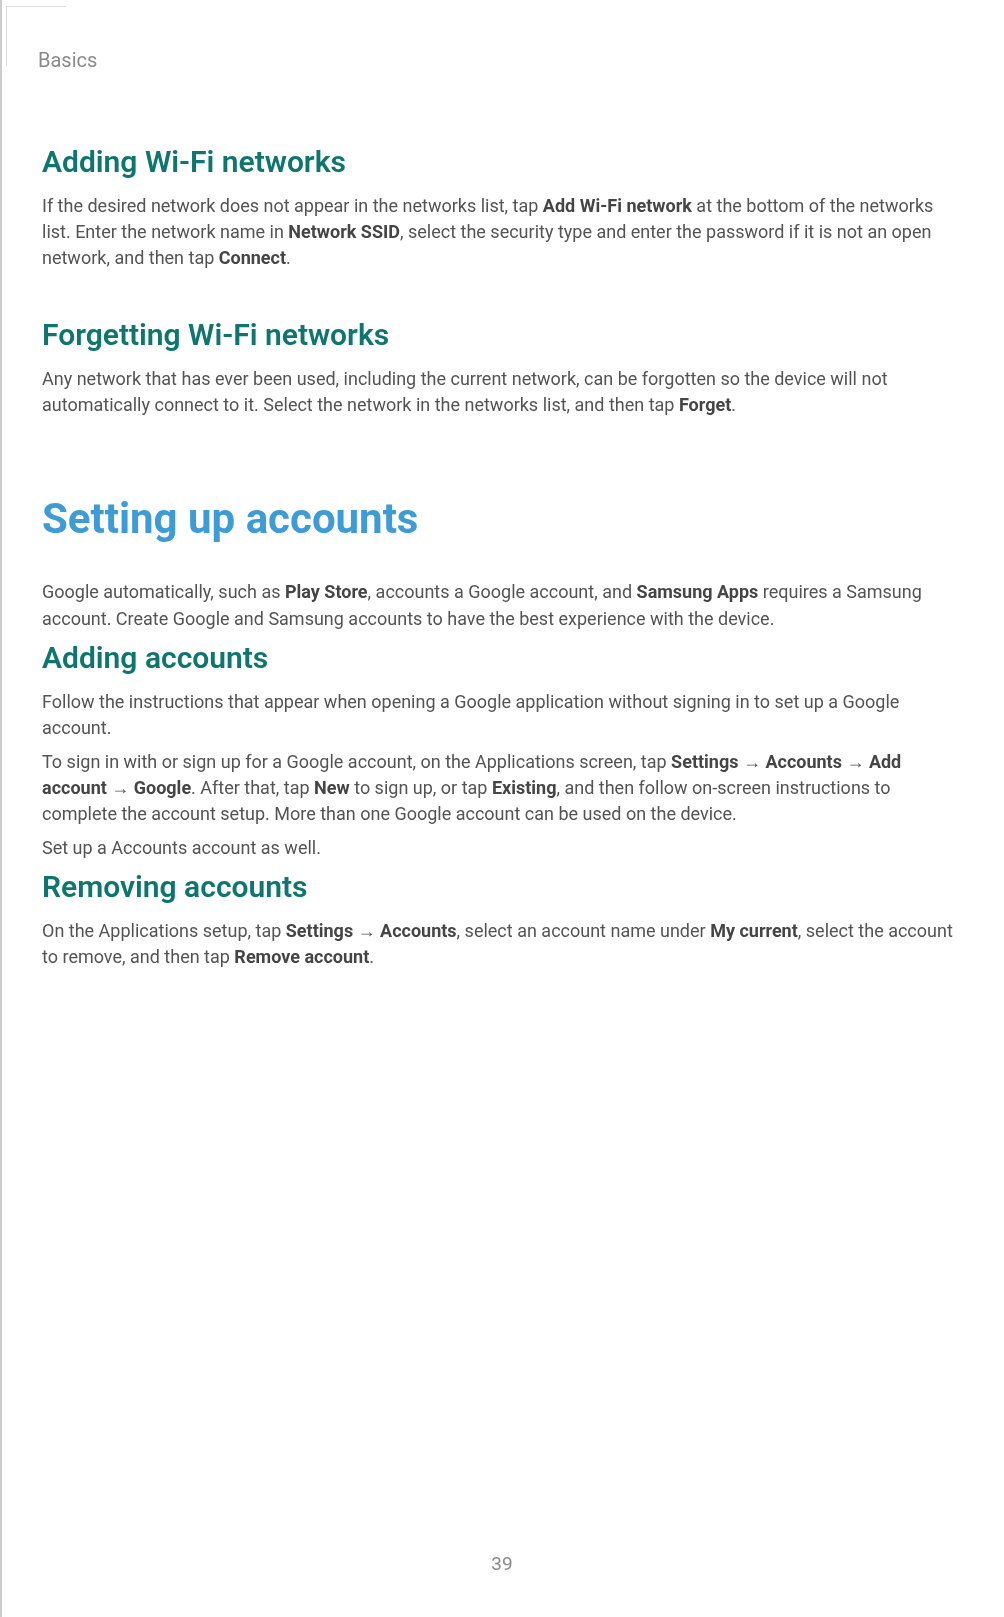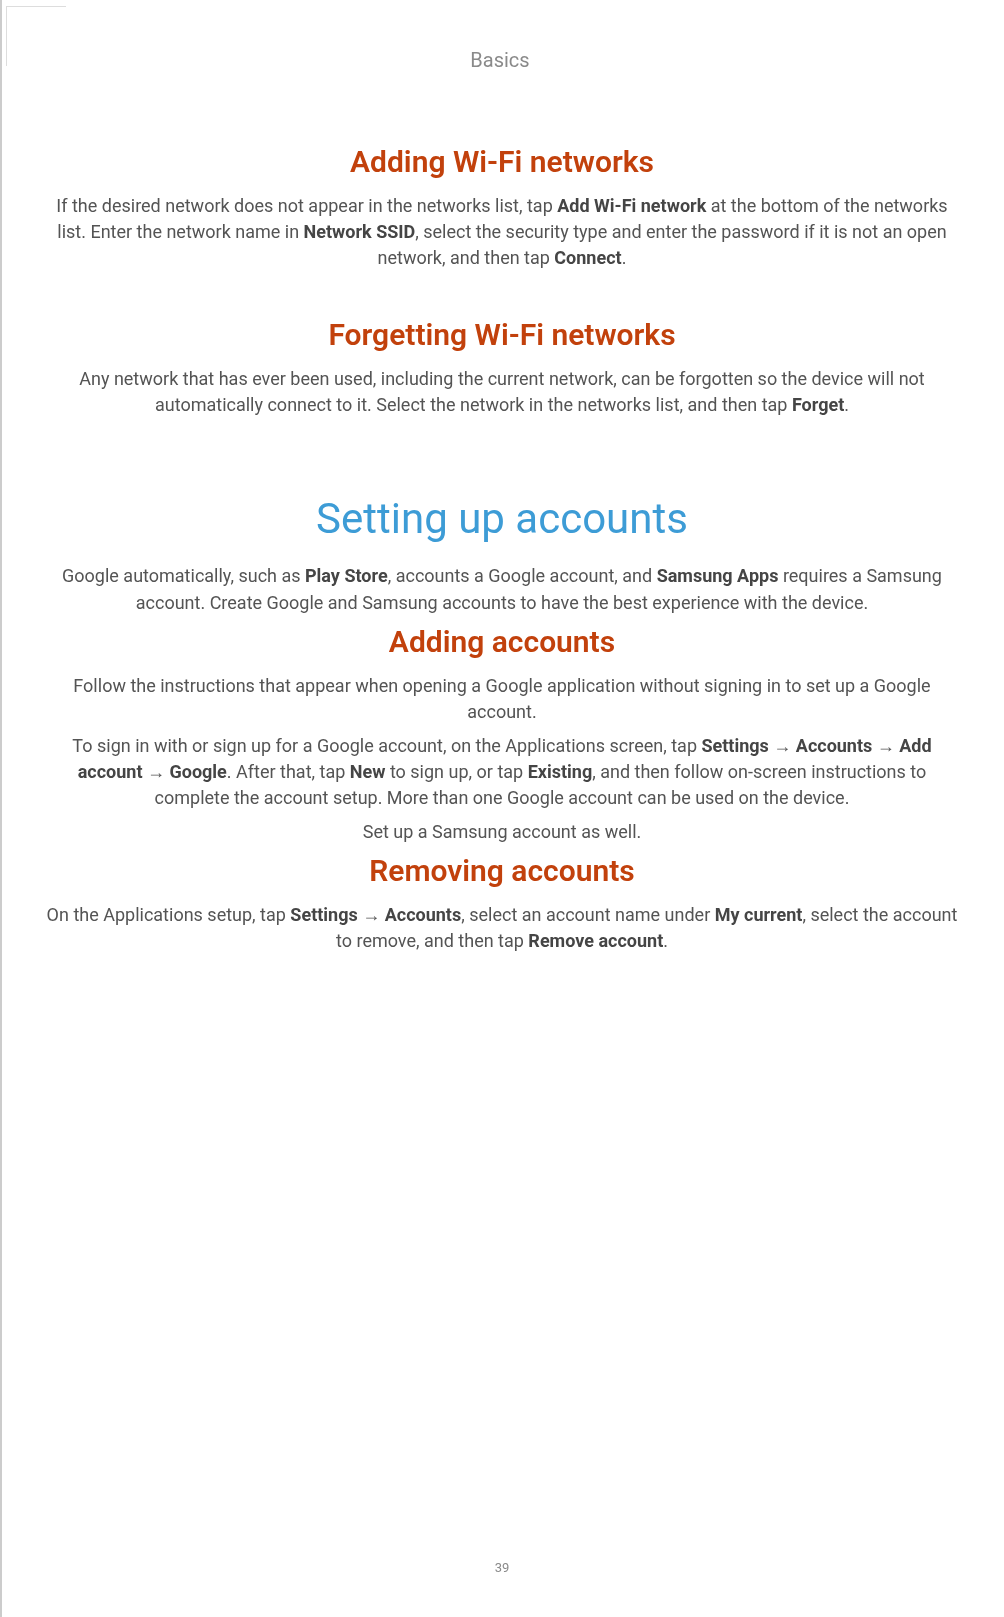--- a/index.html
+++ b/index.html
@@ -1,19 +1,18 @@
 <!DOCTYPE html>
 <html><head>
   <meta charset="utf-8">
   <style>
     * {
       margin: 0;
       padding: 0;
       box-sizing: border-box;
-      text-align: center;
     }
     body {
       width: 1004px;
       height: 1617px;
       background: #ffffff;
       font-family: -apple-system, BlinkMacSystemFont, "Segoe UI", Roboto, Helvetica, Arial, sans-serif;
       position: relative;
       padding: 48px 42px 0 42px;
       color: #545454;
     }
@@ -35,29 +34,29 @@
     }
     .header-label {
       font-size: 20px;
       color: #8a8a8a;
       margin-bottom: 72px;
       margin-left: -4px;
     }
     .h2 {
       font-size: 30px;
       font-weight: 600;
-      color: #c2410c;
+      color: #0f766e;
       margin-bottom: 14px;
     }
     .h1 {
       font-size: 42px;
-      font-weight: 400;
+      font-weight: 700;
       color: #3d9cd6;
       margin-top: 76px;
-      margin-bottom: 20px;
+      margin-bottom: 36px;
     }
     .body-text {
       font-size: 18px;
       line-height: 1.45;
       color: #545454;
       margin-bottom: 8px;
     }
     .body-text b {
       font-weight: 700;
       color: #454545;
@@ -66,21 +65,21 @@
       margin-top: 46px;
     }
     .section-gap-small {
     }
     .page-number {
       position: absolute;
       bottom: 42px;
       left: 0;
       width: 1004px;
       text-align: center;
-      font-size: 13px;
+      font-size: 19px;
       color: #8a8a8a;
     }
     .arrow {
       font-family: inherit;
     }
   </style>
 </head>
 <body>
 
 <div class="left-border"></div>
@@ -101,20 +100,20 @@
 <div class="h1">Setting up accounts</div>
 <p class="body-text">
   <span>Google automatically, such as </span><b>Play Store</b><span>, accounts a Google account, and </span><b>Samsung Apps</b><span> requires a Samsung account. Create Google and Samsung accounts to have the best experience with the device.</span>
 </p>
 
 <div class="h2 section-gap-small">Adding accounts</div>
 <p class="body-text">Follow the instructions that appear when opening a Google application without signing in to set up a Google account.</p>
 <p class="body-text">
   <span>To sign in with or sign up for a Google account, on the Applications screen, tap </span><b>Settings</b><span class="arrow"> → </span><b>Accounts</b><span class="arrow"> → </span><b>Add account</b><span class="arrow"> → </span><b>Google</b><span>. After that, tap </span><b>New</b><span> to sign up, or tap </span><b>Existing</b><span>, and then follow on-screen instructions to complete the account setup. More than one Google account can be used on the device.</span>
 </p>
-<p class="body-text">Set up a Samsung account as well.</p>
+<p class="body-text">Set up a Accounts account as well.</p>
 
 <div class="h2 section-gap-small">Removing accounts</div>
 <p class="body-text">
   <span>On the Applications setup, tap </span><b>Settings</b><span class="arrow"> → </span><b>Accounts</b><span>, select an account name under </span><b>My current</b><span>, select the account to remove, and then tap </span><b>Remove account</b><span>.</span>
 </p>
 
 <div class="page-number">39</div>
 
 </body></html>

